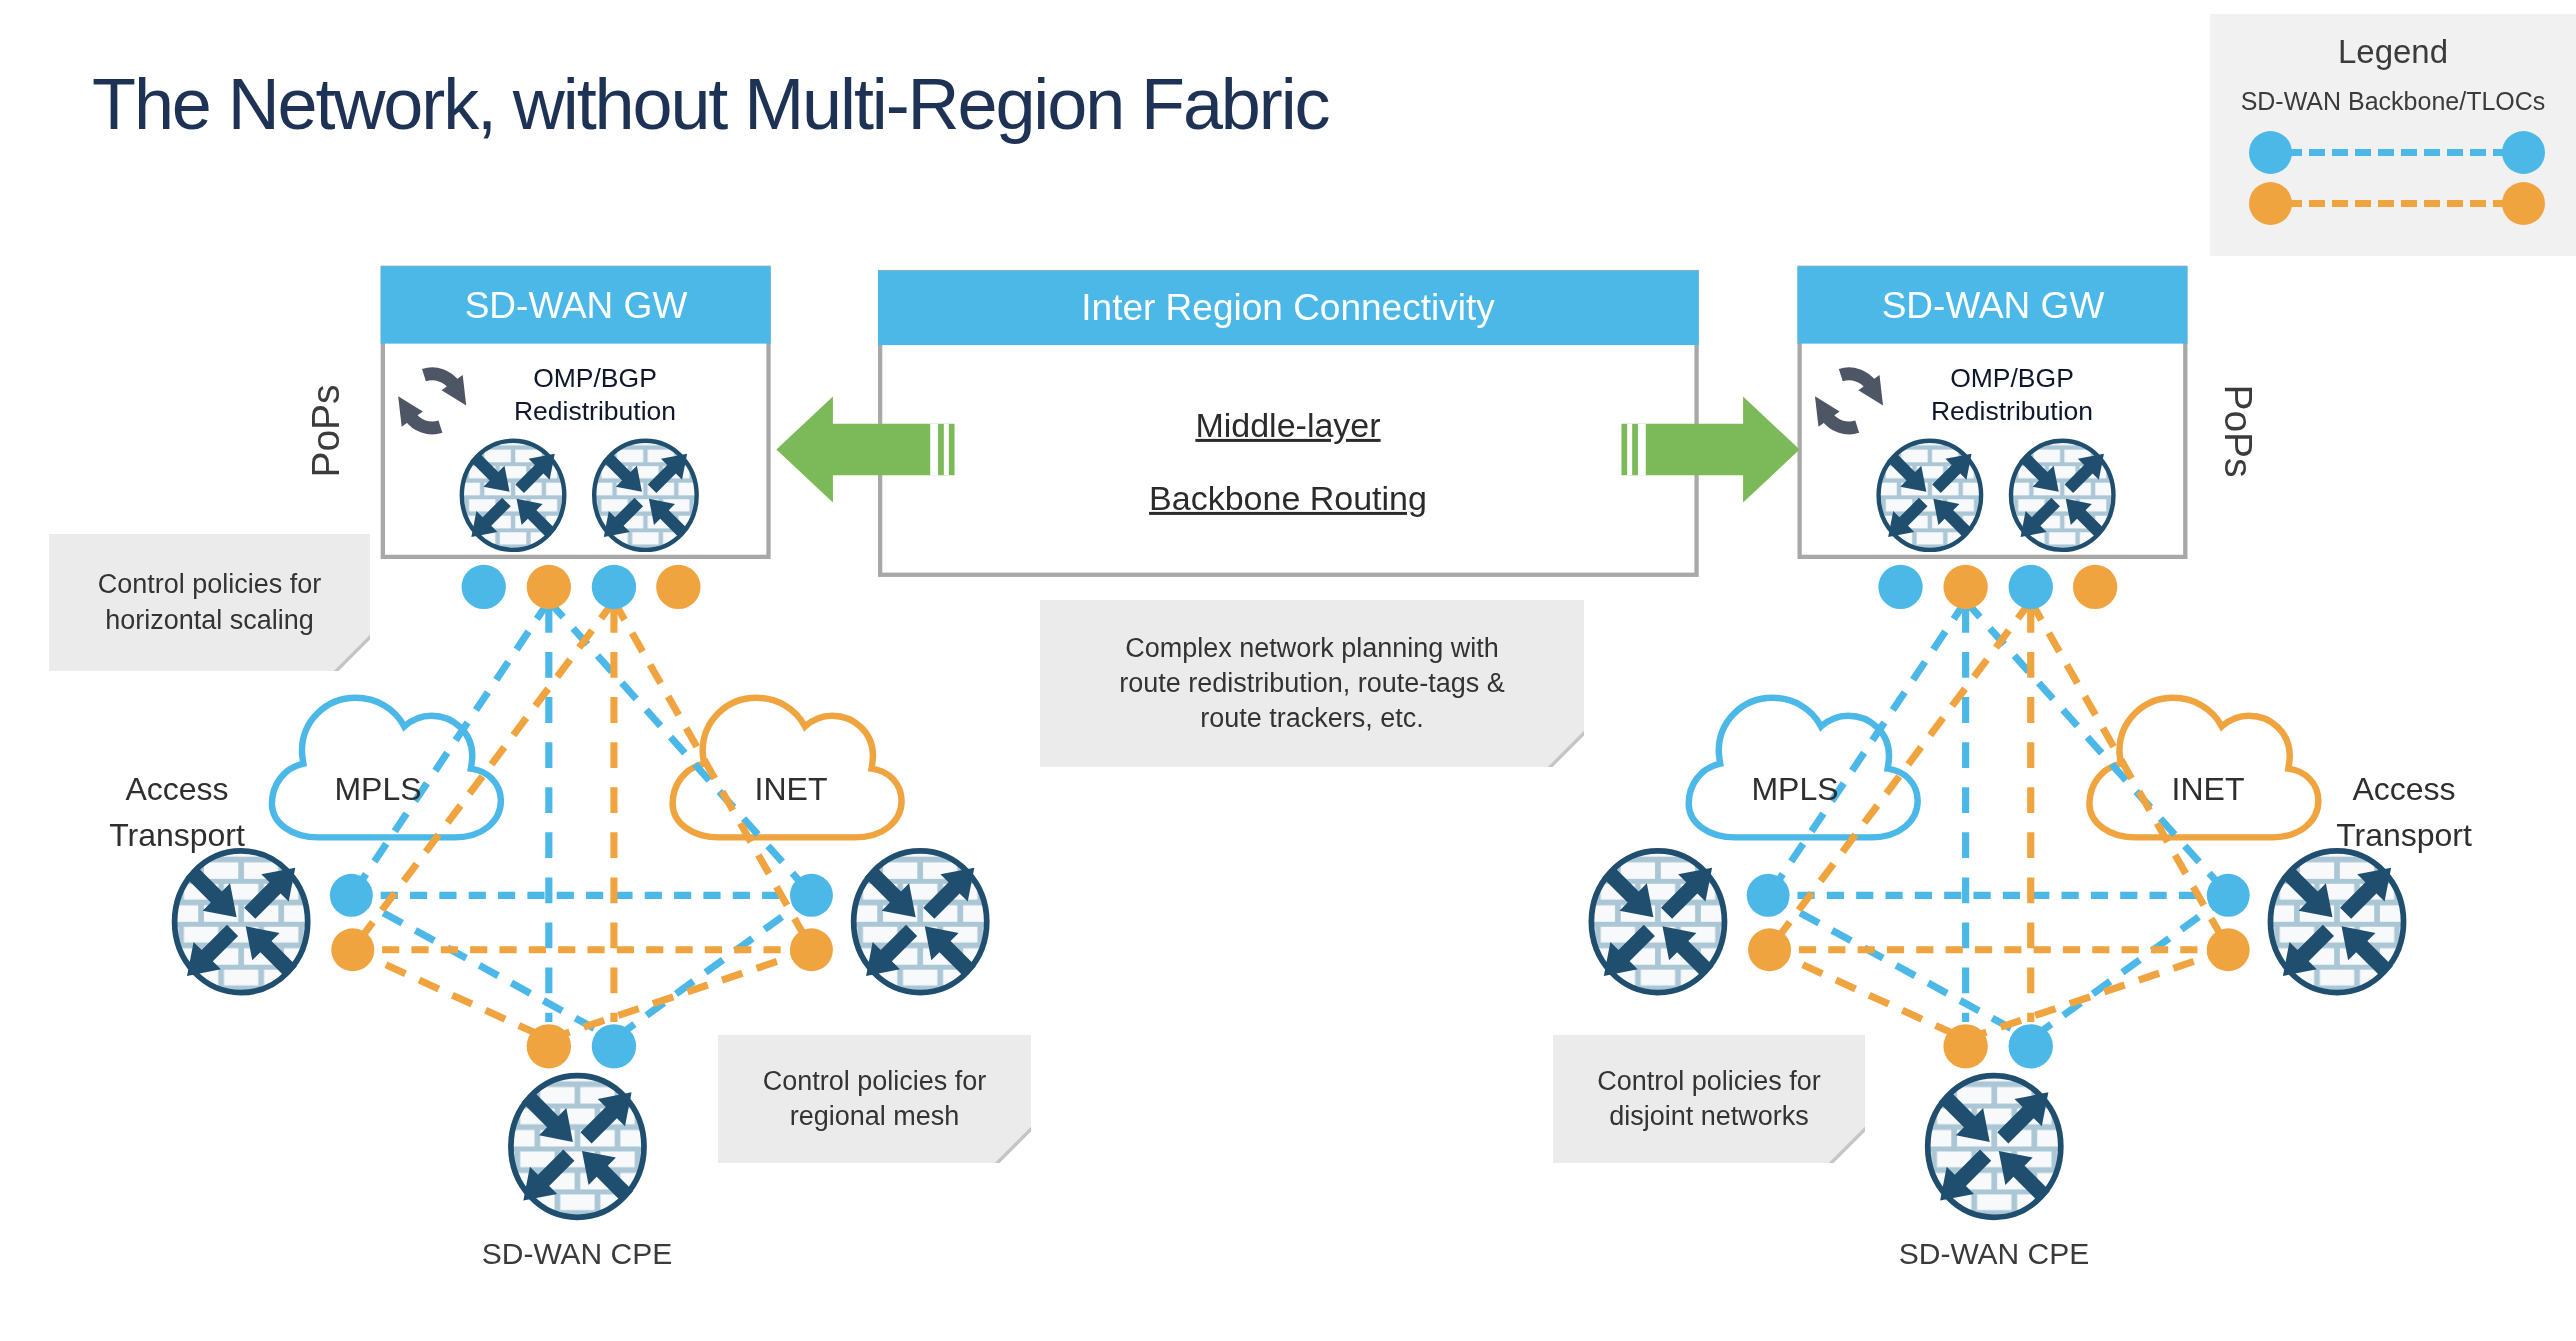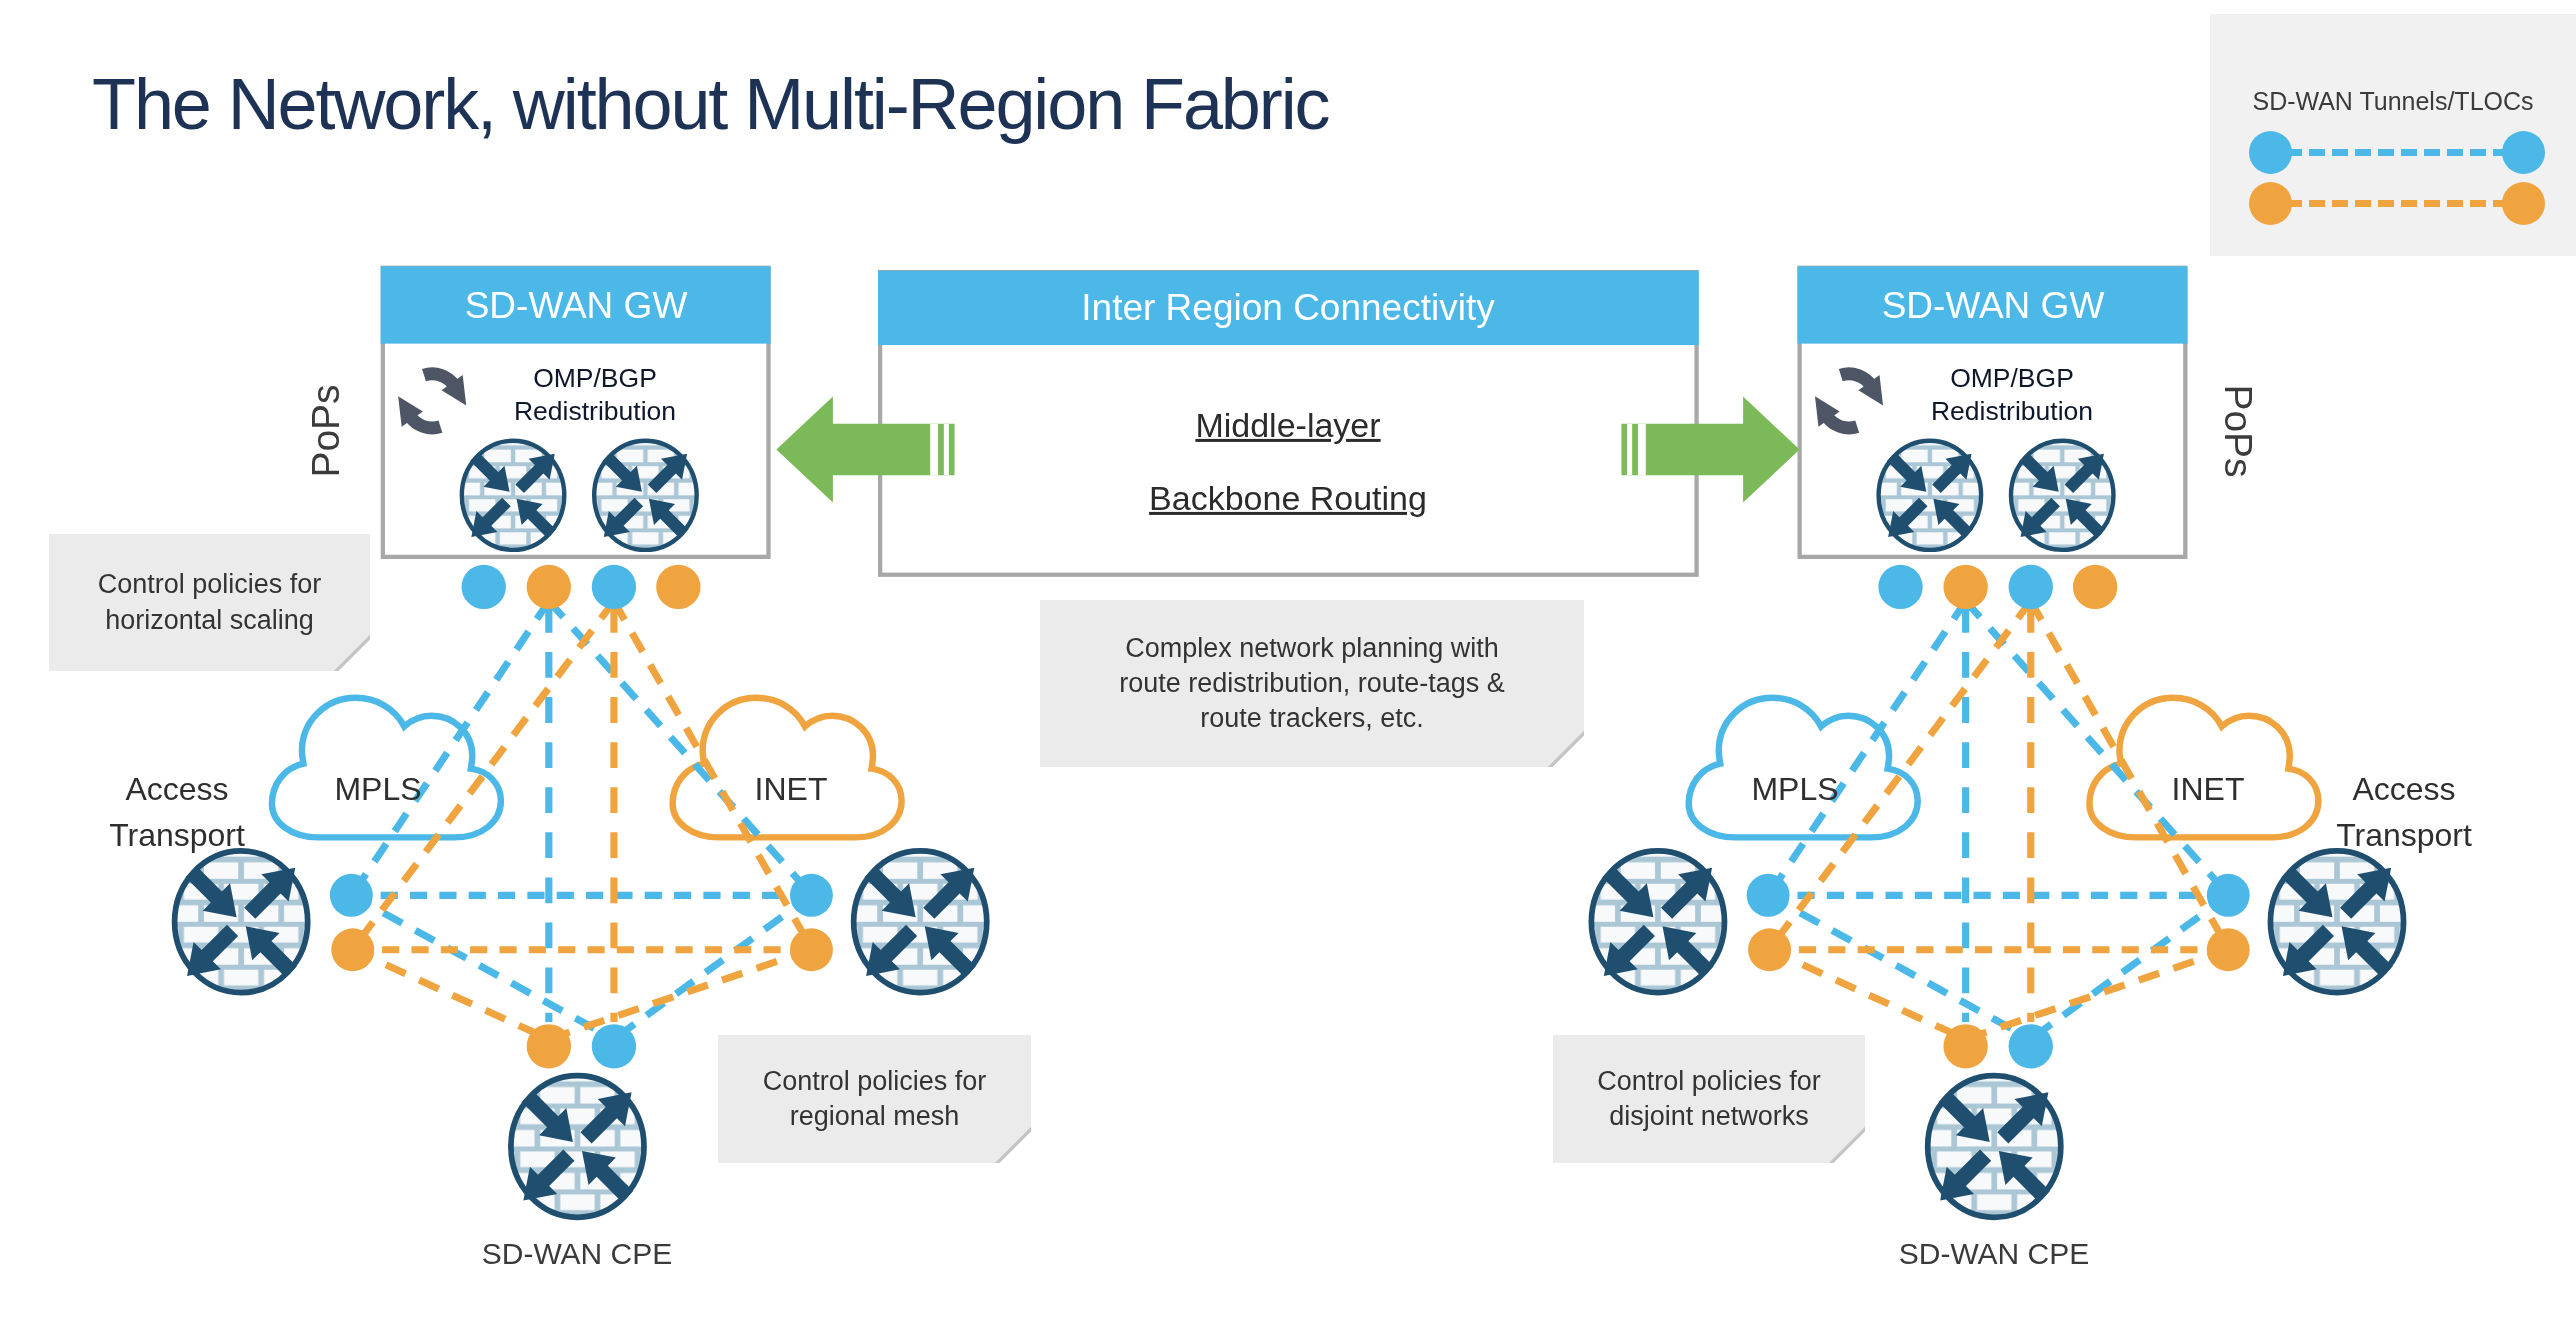--- a/index.html
+++ b/index.html
@@ -177,21 +177,22 @@
 horizontal scaling</div>
   <div class="callout" style="left:1040px;top:600px;width:544px;height:167px;">Complex network planning with
 route redistribution, route-tags &amp;
 route trackers, etc.</div>
   <div class="callout" style="left:718px;top:1035px;width:313px;height:128px;">Control policies for
 regional mesh</div>
   <div class="callout" style="left:1553px;top:1035px;width:312px;height:128px;">Control policies for
 disjoint networks</div>
 
   <div id="legend-panel">
-    <div class="legend-sub">SD-WAN Tunnels/TLOCs</div>
+    <div class="legend-title">Legend</div>
+    <div class="legend-sub">SD-WAN Backbone/TLOCs</div>
     <div class="legend-row" id="legend-row-blue">
       <span class="dot l blue-bg"></span>
       <span class="dash dash-blue"></span>
       <span class="dot r blue-bg"></span>
     </div>
     <div class="legend-row" id="legend-row-orange">
       <span class="dot l orange-bg"></span>
       <span class="dash dash-orange"></span>
       <span class="dot r orange-bg"></span>
     </div>

